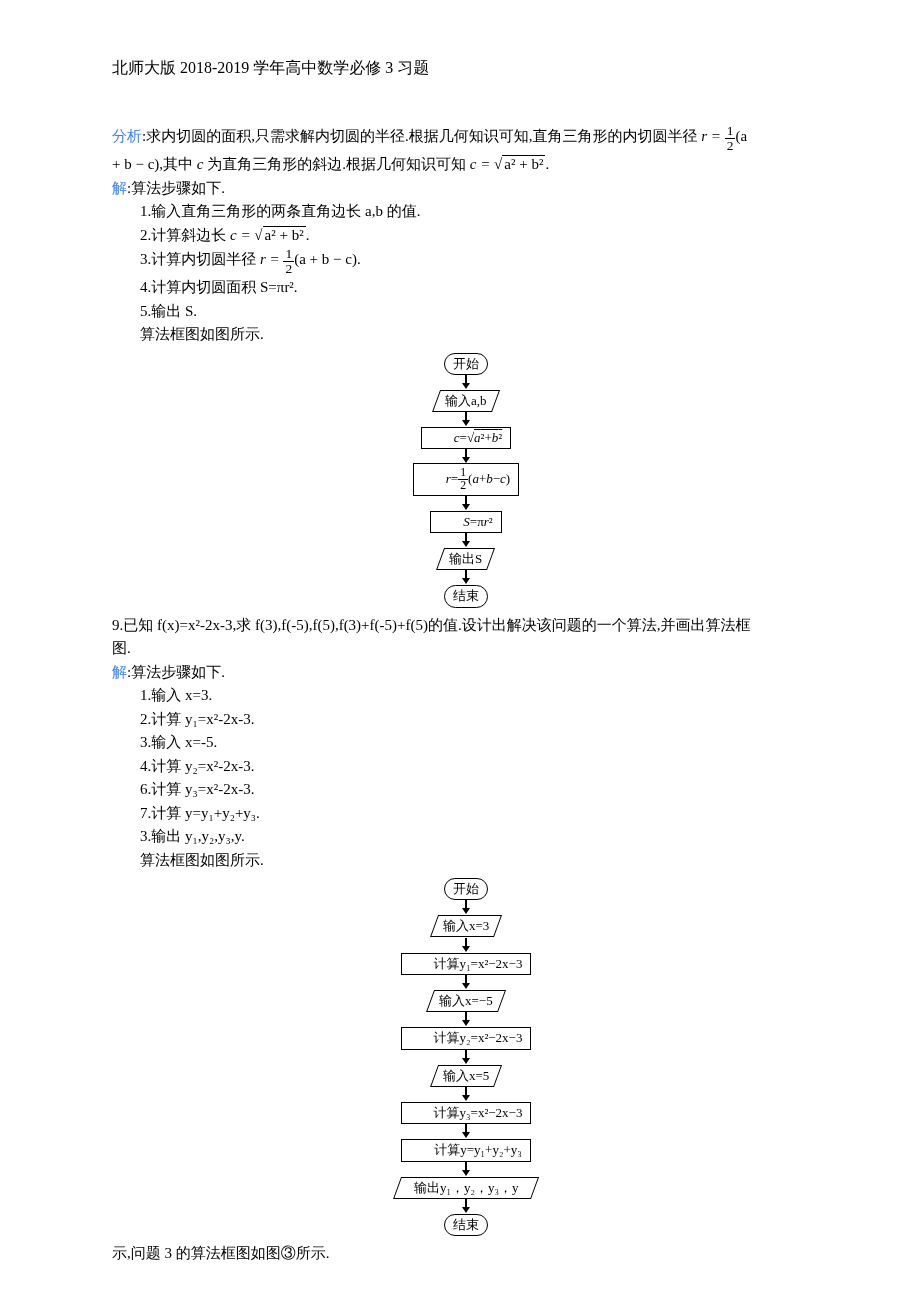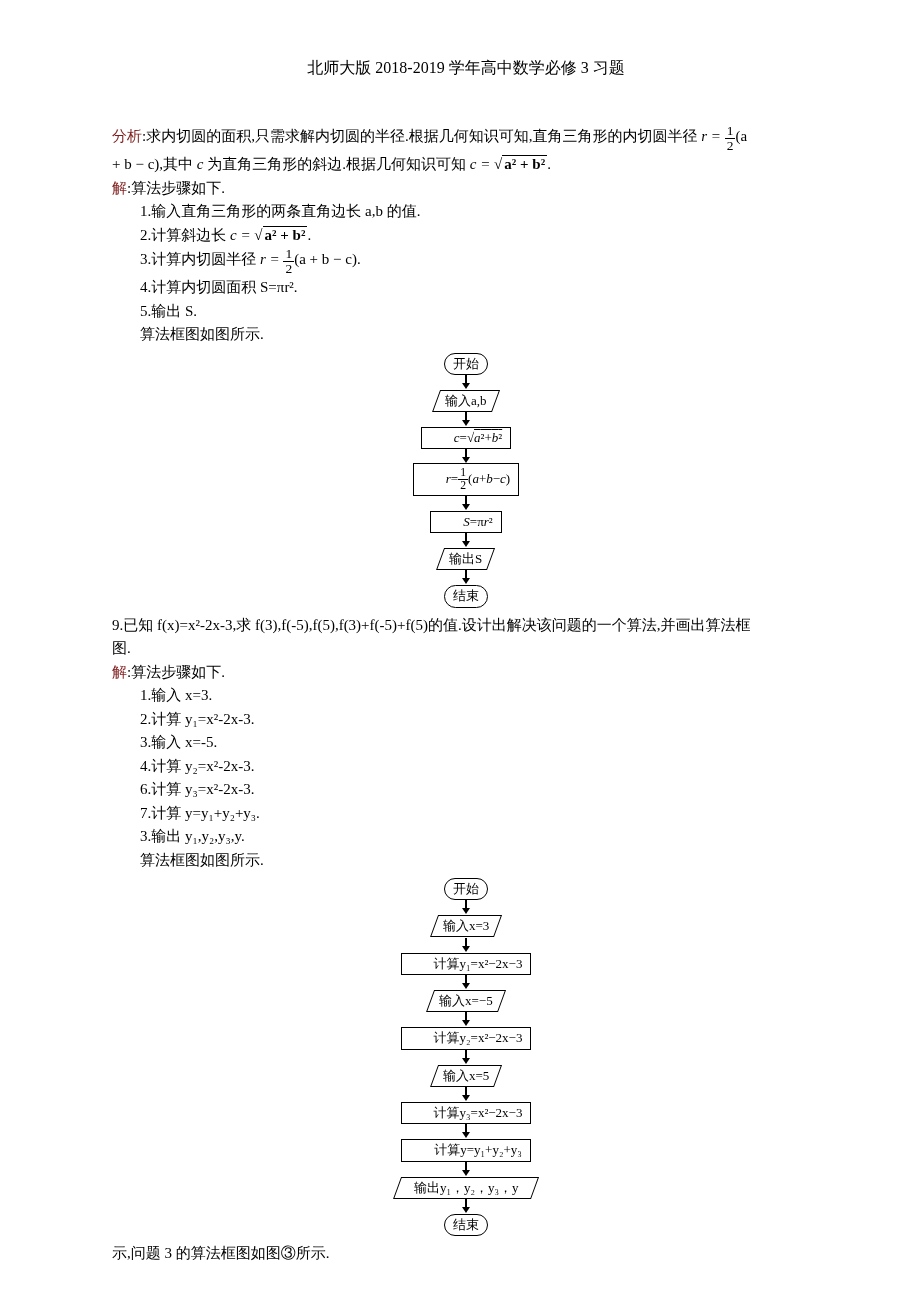--- a/index.html
+++ b/index.html
@@ -12,26 +12,26 @@
     line-height: 1.5;
   }
   .page {
     width: 920px;
     min-height: 1302px;
     padding: 56px 100px 40px 112px;
     box-sizing: border-box;
     position: relative;
   }
   .header {
-    text-align: center;
+    text-align: left;
     font-family: "SimSun", serif;
     margin-bottom: 44px;
     font-size: 16px;
   }
-  .red { color: #7f1d1d; }
+  .red { color: #3b82f6; }
   .indent1 { padding-left: 28px; }
   .para { margin: 1px 0; }
   .fig-wrap { text-align: center; margin: 6px 0; }
   .flowchart {
     display: inline-block;
   }
   .fc-node {
     margin: 0 auto;
     font-family: "SimSun", serif;
     font-size: 13px;
@@ -78,21 +78,20 @@
     text-align: center;
     font-family: "Times New Roman", serif;
     font-size: 0.9em;
     line-height: 1;
   }
   .frac .n { display:block; border-bottom:1px solid #000; padding: 0 2px;}
   .frac .d { display:block; padding: 0 2px;}
   .sqrt {
     display:inline-block;
     font-family: "Times New Roman", serif;
-    font-weight: bold;
   }
   .sqrt .rad { border-top: 1px solid #000; padding: 0 2px; }
   .wide-io { min-width: 120px; }
 </style>
 </head>
 <body>
 
 <div class="page">
 
   <div class="header">北师大版 2018-2019 学年高中数学必修 3 习题</div>

